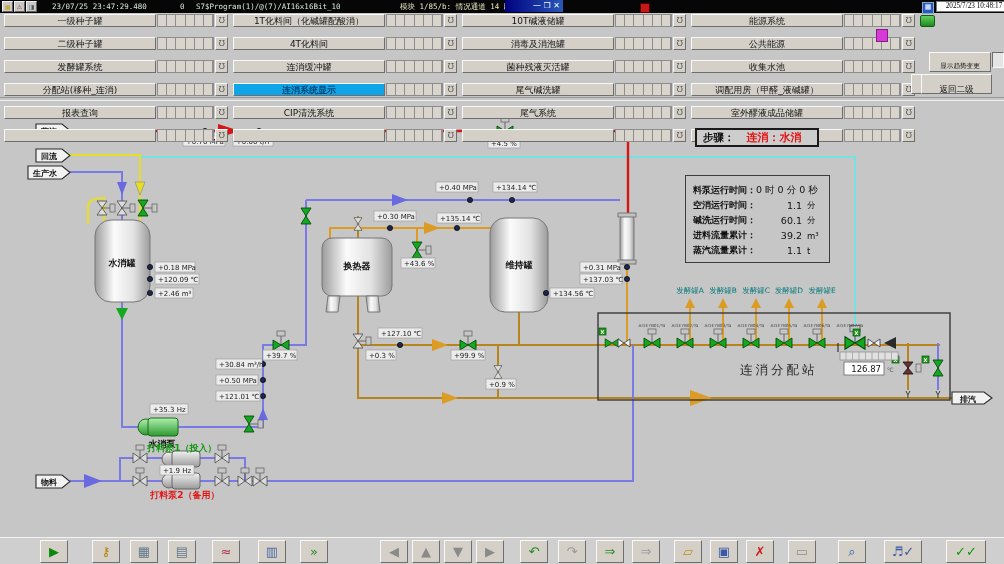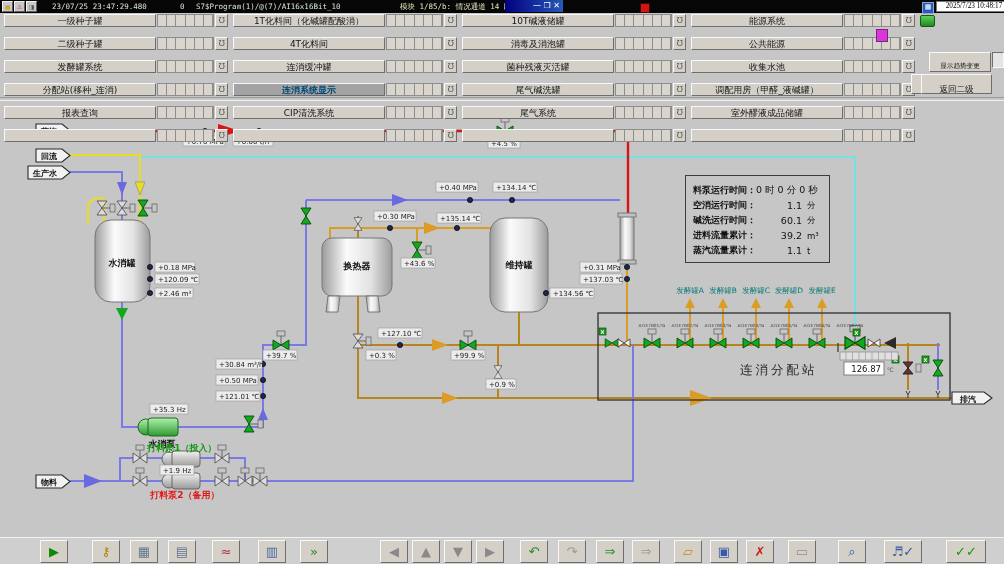--- a/index.html
+++ b/index.html
@@ -20,21 +20,21 @@
   .tb-blueicon{position:absolute;left:922px;top:2px;width:10px;height:10px;background:#2858c8;
     border:1px solid #8ab;color:#fff;font-size:7px;line-height:9px;text-align:center;}
   .clockbox{position:absolute;left:936px;top:1px;width:76px;height:11px;background:#fff;
     border:1px solid #777;box-sizing:border-box;font-size:7.2px;line-height:9px;text-align:center;color:#000;font-family:Liberation Serif, serif;}
   
   .mcol{position:absolute;top:14px;z-index:4;}
   .mrow{display:flex;height:22px;margin-bottom:1px;}
   .mbtn{width:152px;height:13px;background:#d4d0c8;border:1px solid;
     border-color:#f8f8f8 #6e6e6e #6e6e6e #f8f8f8;font-size:9px;line-height:10px;text-align:center;
     padding:0;color:#141414;white-space:nowrap;overflow:hidden;font-family:"DejaVu Sans",sans-serif;}
-  .mbtn.active{background:#a3a3a3;color:#004878;font-weight:bold;}
+  .mbtn.active{background:#0ea5e9;color:#004878;font-weight:bold;}
   .cells{width:57px;height:13px;box-sizing:border-box;border:1px solid #8d8d8d;margin-left:1px;
     background:repeating-linear-gradient(90deg,#d9d5cd 0px,#d9d5cd 8.2px,#8d8d8d 8.2px,#8d8d8d 9.2px);}
   .bell{width:13px;height:13px;margin-left:1px;background:#d4d0c8;border:1px solid;
     border-color:#f8f8f8 #6e6e6e #6e6e6e #f8f8f8;font-size:8px;line-height:10px;text-align:center;
     padding:0;color:#444;}
   .magenta{position:absolute;left:876px;top:29px;width:10px;height:11px;background:#d838d8;
     border:1px solid #802080;z-index:5;}
   .battery{position:absolute;left:920px;top:15px;width:13px;height:10px;border-radius:2px;
     background:linear-gradient(#5ed05e,#1f8a1f);border:1px solid #145a14;z-index:5;}
   .raised{background:#d4d0c8;border:1px solid;border-color:#f8f8f8 #6e6e6e #6e6e6e #f8f8f8;
@@ -240,20 +240,24 @@
   </div>
 
   <div class="magenta"></div>
   <div class="battery"></div>
   <button class="trend-btn raised">显示趋势变更</button>
   <div class="trend-box"></div>
   <button class="back-cell raised"></button>
   <button class="back-btn raised">返回二级</button>
   <div class="groove"></div>
 
+  <div class="step-box">
+    <span class="step-label">步骤：</span>
+    <span class="step-value">连消：水消</span>
+  </div>
   <div class="info-panel">
     <div class="irow">
         <span class="ilabel">料泵运行时间：</span>
         <span class="ivalue">0 时 0 分 0 秒</span>
         <span class="iunit"></span>
       </div>
     <div class="irow">
         <span class="ilabel">空消运行时间：</span>
         <span class="ivalue">1.1</span>
         <span class="iunit">分</span>

